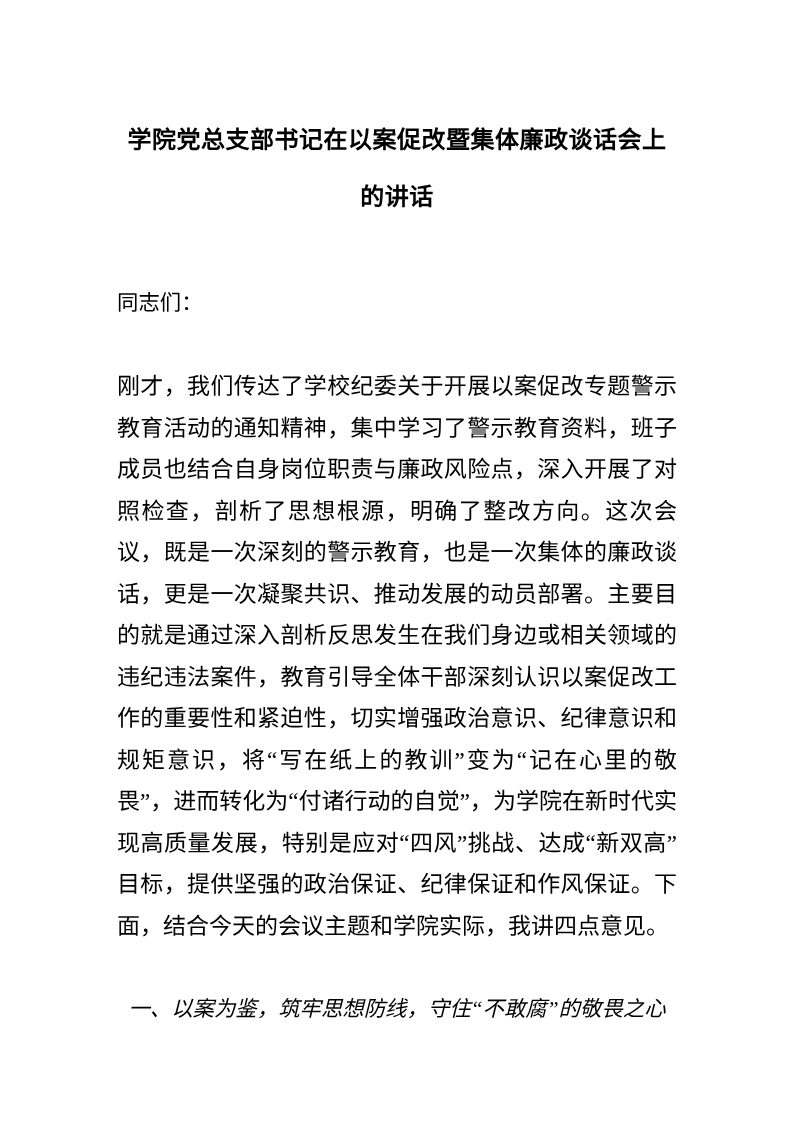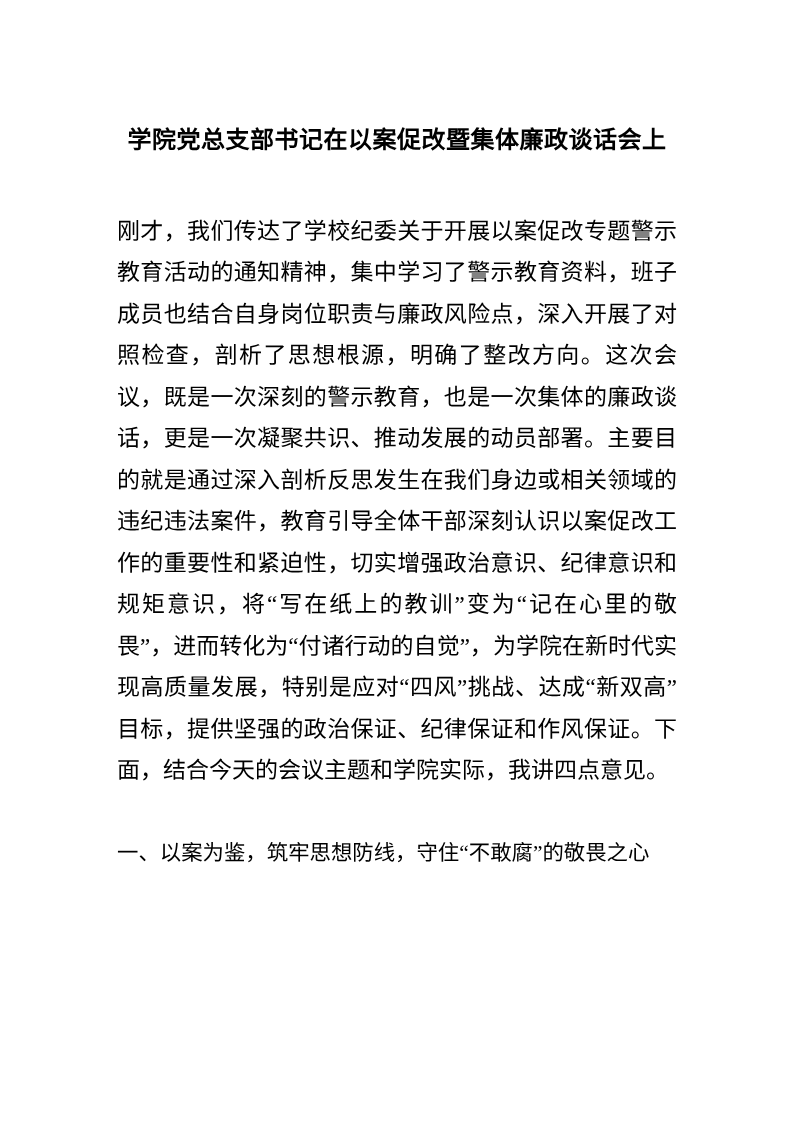--- a/index.html
+++ b/index.html
@@ -41,30 +41,33 @@
     font-size: 23px;
     line-height: 41.5px;
     text-align: justify;
     text-justify: inter-ideograph;
     word-break: break-all;
   }
   .section-heading {
     margin-top: 41.5px;
     font-size: 21.4px;
     line-height: 41.5px;
-    text-align: left;
+    text-align: center;
+    font-style: italic;
   }
 </style>
 </head>
 <body>
 
 <div class="page">
 
   <h1 class="doc-title">
     <span class="title-line">学院党总支部书记在以案促改暨集体廉政谈话会上</span>
+    <span class="title-line">的讲话</span>
   </h1>
 
+  <p class="salutation">同志们：</p>
 
   <p class="body-paragraph">刚才，我们传达了学校纪委关于开展以案促改专题警示教育活动的通知精神，集中学习了警示教育资料，班子成员也结合自身岗位职责与廉政风险点，深入开展了对照检查，剖析了思想根源，明确了整改方向。这次会议，既是一次深刻的警示教育，也是一次集体的廉政谈话，更是一次凝聚共识、推动发展的动员部署。主要目的就是通过深入剖析反思发生在我们身边或相关领域的违纪违法案件，教育引导全体干部深刻认识以案促改工作的重要性和紧迫性，切实增强政治意识、纪律意识和规矩意识，将“写在纸上的教训”变为“记在心里的敬畏”，进而转化为“付诸行动的自觉”，为学院在新时代实现高质量发展，特别是应对“四风”挑战、达成“新双高”目标，提供坚强的政治保证、纪律保证和作风保证。下面，结合今天的会议主题和学院实际，我讲四点意见。</p>
 
   <p class="section-heading">一、以案为鉴，筑牢思想防线，守住“不敢腐”的敬畏之心</p>
 
 </div>
 
 </body></html>

